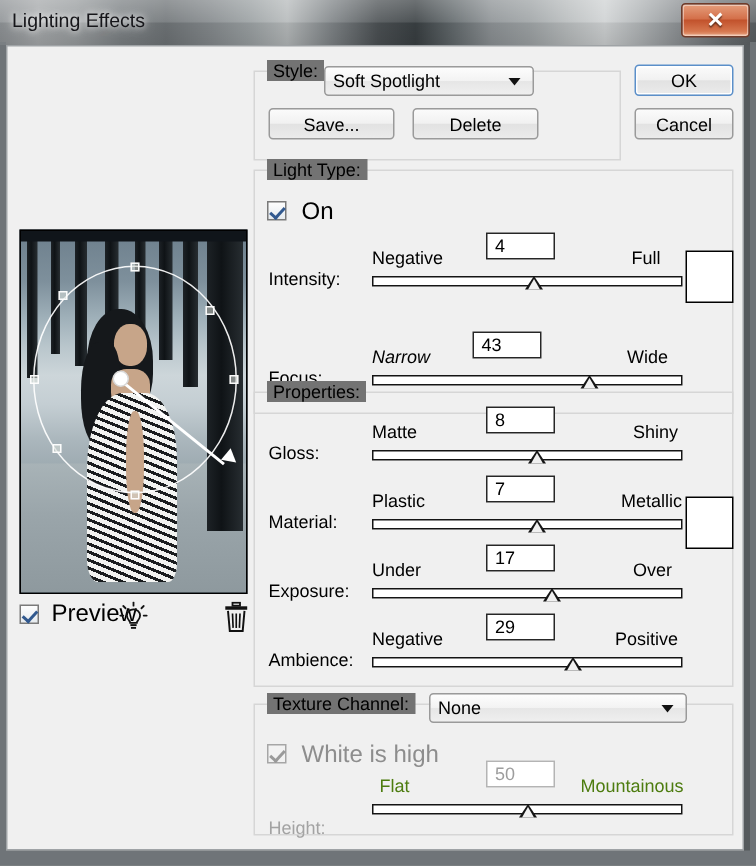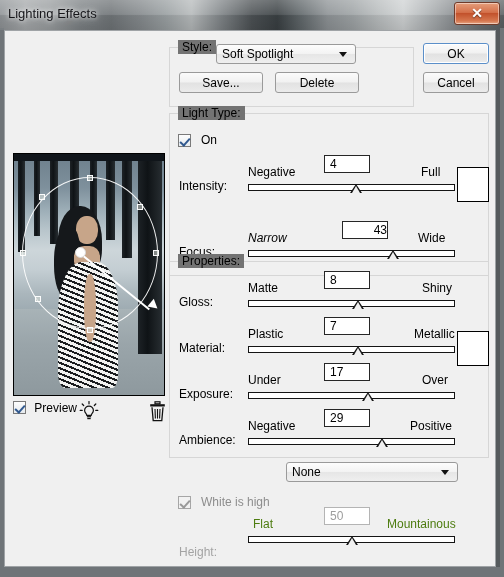--- a/index.html
+++ b/index.html
@@ -199,21 +199,21 @@
     content: "";
     position: absolute;
     left: 3px; top: 1px;
     width: 4px; height: 8px;
     border: solid #31598f;
     border-width: 0 2px 2px 0;
     transform: rotate(42deg);
   }
   .cb.disabled { border-color: #a6a6a6; background: #f2f2f2; }
   .cb.disabled.checked::after { border-color: #9a9a9a; }
-  .cb-label { margin-left: 5px; font-size: 12px; }
+  .cb-label { margin-left: 5px; font-size: 16px; }
 
   
   .group {
     position: absolute;
     border: 1px solid #d6d6d6;
     box-sizing: border-box;
     background: transparent;
   }
   .group-legend {
     position: absolute;
@@ -425,21 +425,21 @@
     <div class="end-label" style="left:243px; top:134px;">Negative</div>
     <div class="end-label" style="left:416px; top:134px;">Full</div>
     <div class="numbox" style="left:319px; top:124px;">4</div>
     <div class="track" style="left:243px; top:153px; width:207px;">
       <div class="thumb" style="left:calc(52% - 6px); top:-1px;"></div>
     </div>
 
     <div class="row-label" style="left:174px; top:214px;">Focus:</div>
     <div class="end-label" style="left:243px; top:200px;font-style:italic;">Narrow</div>
     <div class="end-label" style="left:413px; top:200px;">Wide</div>
-    <div class="numbox" style="left:337px; top:190px;text-align:right;">43</div>
+    <div class="numbox" style="left:310px; top:190px;">43</div>
     <div class="track" style="left:243px; top:219px; width:207px;">
       <div class="thumb" style="left:calc(70% - 6px); top:-1px;"></div>
     </div>
 
     <div class="swatch" style="left:452px; top:136px; width:32px; height:35px;"></div>
 
     <div class="group" style="left:164px; top:230px; width:320px; height:197px;">
       <div class="group-legend">Properties:</div>
     </div>
 
@@ -470,20 +470,23 @@
     <div class="row-label" style="left:174px; top:402px;">Ambience:</div>
     <div class="end-label" style="left:243px; top:388px;">Negative</div>
     <div class="end-label" style="left:405px; top:388px;">Positive</div>
     <div class="numbox" style="left:319px; top:378px;">29</div>
     <div class="track" style="left:243px; top:407px; width:207px;">
       <div class="thumb" style="left:calc(65% - 6px); top:-1px;"></div>
     </div>
 
     <div class="swatch" style="left:452px; top:300px; width:32px; height:35px;"></div>
 
+    <div class="group" style="left:164px; top:438px; width:320px; height:88px;">
+      <div class="group-legend">Texture Channel:</div>
+    </div>
     <div class="combo" style="left:281px; top:431px; width:172px; height:20px;">
       <span>None</span>
       <span class="arrow"></span>
     </div>
     <span class="cb checked disabled" style="position:absolute; left:173px; top:465px;"></span>
     <span class="cb-label" style="position:absolute; left:191px; top:464px; color:#8d8d8d;">White is high</span>
 
     <div class="row-label dim" style="left:174px; top:500px;margin-top:14px;">Height:</div>
     <div class="end-label dim" style="left:248px; top:486px;">Flat</div>
     <div class="end-label dim" style="left:382px; top:486px;">Mountainous</div>

